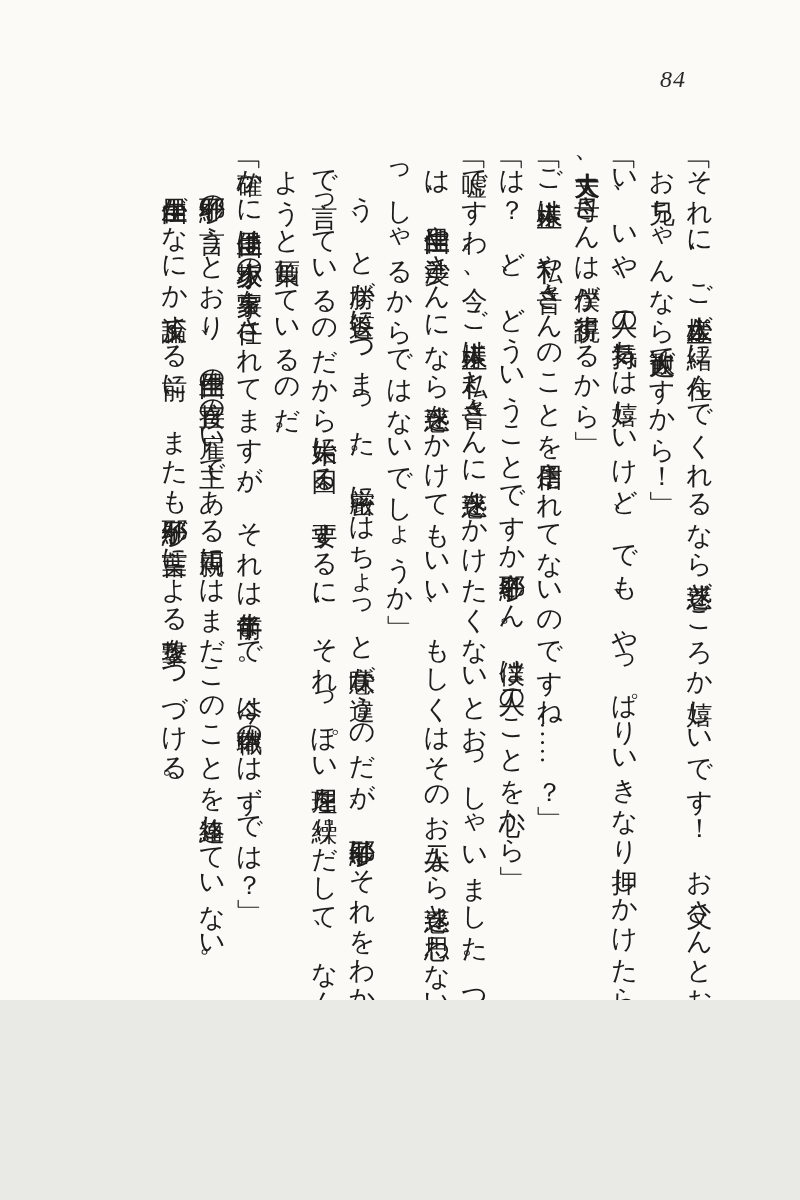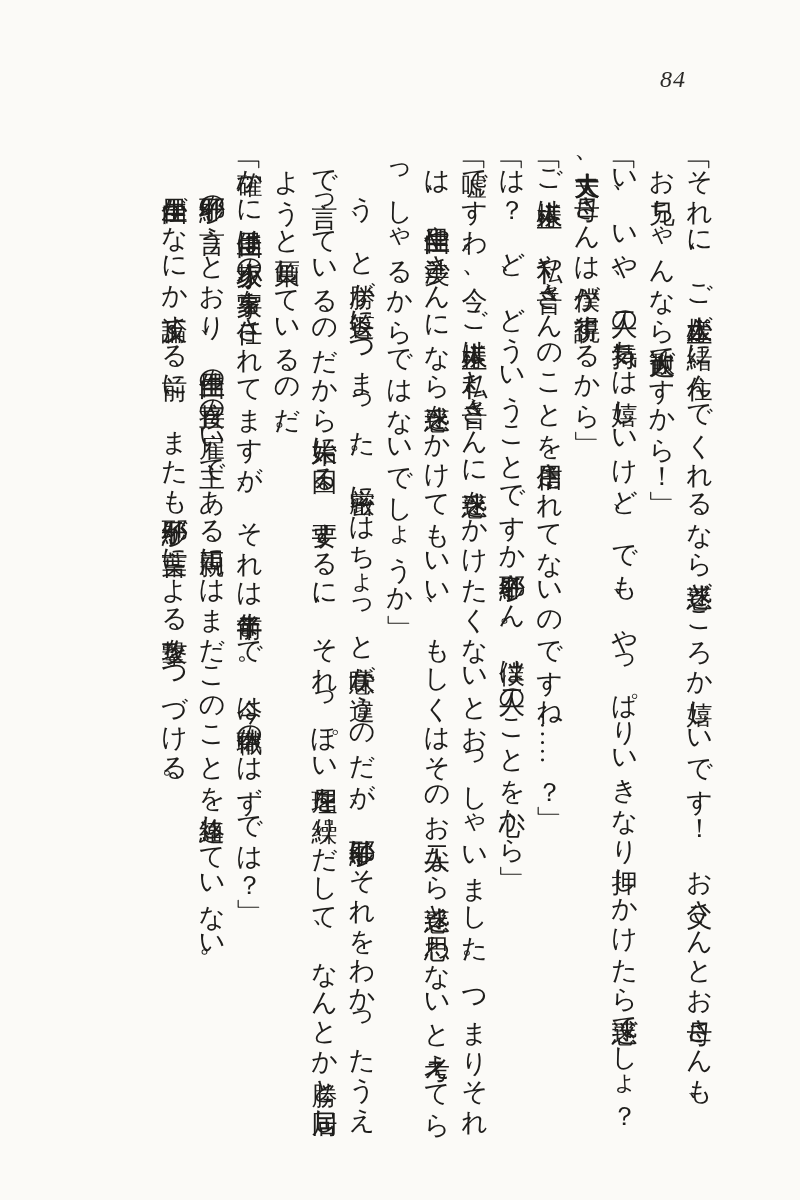--- a/index.html
+++ b/index.html
@@ -8,21 +8,21 @@
   }
   body {
     width: 800px;
     height: 1200px;
     background: #e9e9e6;
     font-family: "Liberation Serif", "DejaVu Serif", serif;
   }
   .page {
     position: relative;
     width: 800px;
-    height: 1200px;
+    height: 1000px;
     background: #fbfaf7;
     overflow: hidden;
     color: #1e1d1b;
   }
   .page-number {
     position: absolute;
     top: 66px;
     left: 660px;
     font-size: 24px;
     font-style: italic;

